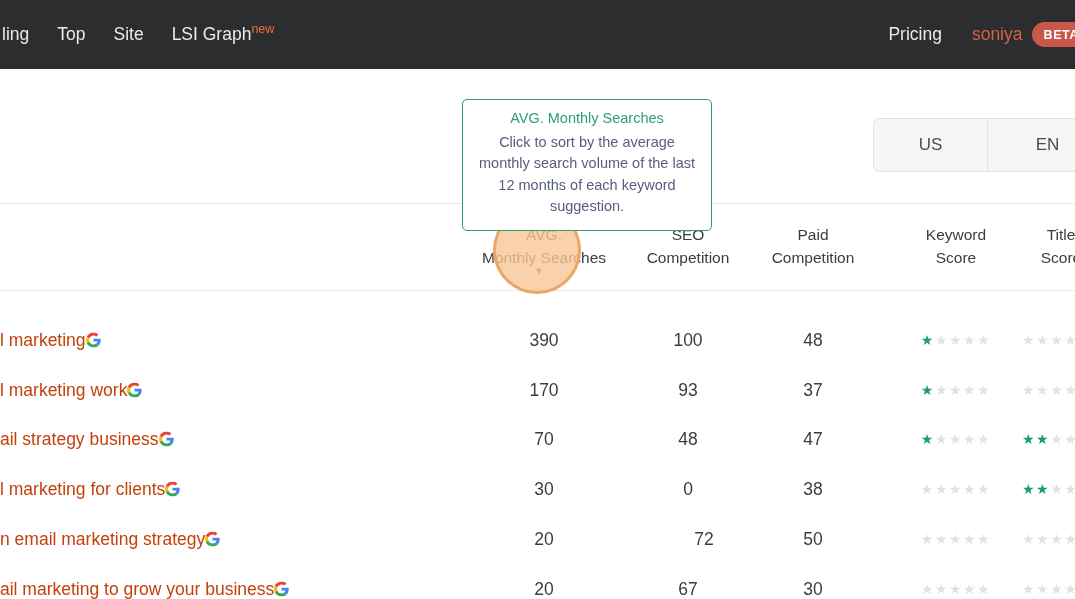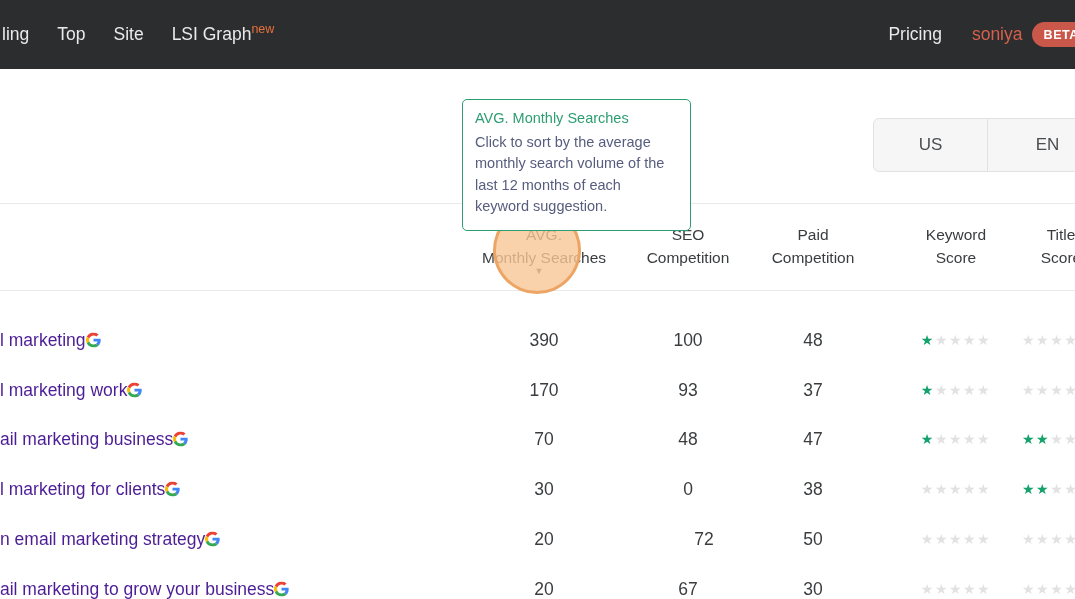--- a/index.html
+++ b/index.html
@@ -27,23 +27,23 @@
     letter-spacing:.6px; padding:6px 12px 5px; border-radius:14px; white-space:nowrap;
   }
 
   
   .sep { position:absolute; left:0; width:100%; height:1px; background:#e9e9e9; }
   .sep-top { top:203px; }
   .sep-header { top:290px; }
 
   
   .tooltip {
-    position:absolute; left:462px; top:99px; width:229px;
+    position:absolute; left:462px; top:99px; width:250px;
     background:#fff; border:1px solid #2d9e72; border-radius:5px;
-    padding:10px 12px 12px; z-index:8;
+    padding:10px 12px 12px; z-index:8;text-align:center;
   }
   .tooltip-title { color:#2d9e72; font-size:14.5px; margin-bottom:6px; }
   .tooltip-body { color:#565d7e; font-size:14.5px; line-height:1.48; }
 
   
   .locale {
     position:absolute; left:873px; top:118px; height:54px; display:flex;
     border:1px solid #e2e2e2; border-radius:6px 0 0 6px; background:#f6f6f6; z-index:2;
   }
   .locale-btn {
@@ -69,21 +69,21 @@
     border-radius:50%; background:rgba(247,199,150,.8);
     border:3px solid rgba(236,163,97,.95); z-index:6; pointer-events:none;
   }
 
   
   .rows { position:absolute; top:315px; left:0; width:100%; }
   .row { position:relative; height:49.8px; }
   .kw {
     position:absolute; left:0; top:50%; transform:translateY(-50%);
     display:flex; align-items:center; 
-    font-size:17.5px; color:#4c1d95; white-space:nowrap; cursor:pointer;
+    font-size:17.5px; color:#c2410c; white-space:nowrap; cursor:pointer;
   }
   .g-icon { display:inline-flex; cursor:pointer; }
   .g-icon svg { width:15px; height:15px; display:block; }
   .num {
     position:absolute; top:50%; transform:translate(-50%,-50%);
     font-size:17.5px; color:#3a3d3f;
   }
   .stars {
     position:absolute; top:50%; font-size:14px; letter-spacing:1.5px; white-space:nowrap;
   }
@@ -182,21 +182,21 @@
 </span>
         </span>
         <span class="num" style="left: 544px;">170</span>
         <span class="num" style="left: 688px;">93</span>
         <span class="num" style="left: 813px;">37</span>
         <span class="stars centered" style="left: 956px;"><span class="star-on">★</span><span class="star-off">★</span><span class="star-off">★</span><span class="star-off">★</span><span class="star-off">★</span></span>
         <span class="stars leftcut" style="left: 1022px;"><span class="star-off">★</span><span class="star-off">★</span><span class="star-off">★</span><span class="star-off">★</span></span>
       </div>
       <div class="row">
         <span class="kw">
-          <span>ail marketing business</span>
+          <span>ail strategy business</span>
           <span class="g-icon">
   <svg viewBox="0 0 48 48" xmlns="http://www.w3.org/2000/svg">
     <path fill="#EA4335" d="M24 9.5c3.54 0 6.71 1.22 9.21 3.6l6.85-6.85C35.9 2.38 30.47 0 24 0 14.62 0 6.51 5.38 2.56 13.22l7.98 6.19C12.43 13.72 17.74 9.5 24 9.5z"></path>
     <path fill="#4285F4" d="M46.98 24.55c0-1.57-.15-3.09-.38-4.55H24v9.02h12.94c-.58 2.96-2.26 5.48-4.78 7.18l7.73 6c4.51-4.18 7.09-10.36 7.09-17.65z"></path>
     <path fill="#FBBC05" d="M10.53 28.59c-.48-1.45-.76-2.99-.76-4.59s.27-3.14.76-4.59l-7.98-6.19C.92 16.46 0 20.12 0 24c0 3.88.92 7.54 2.56 10.78l7.97-6.19z"></path>
     <path fill="#34A853" d="M24 48c6.48 0 11.93-2.13 15.89-5.81l-7.73-6c-2.15 1.45-4.92 2.3-8.16 2.3-6.26 0-11.57-4.22-13.47-9.91l-7.98 6.19C6.51 42.62 14.62 48 24 48z"></path>
   </svg>
 </span>
         </span>
         <span class="num" style="left: 544px;">70</span>

